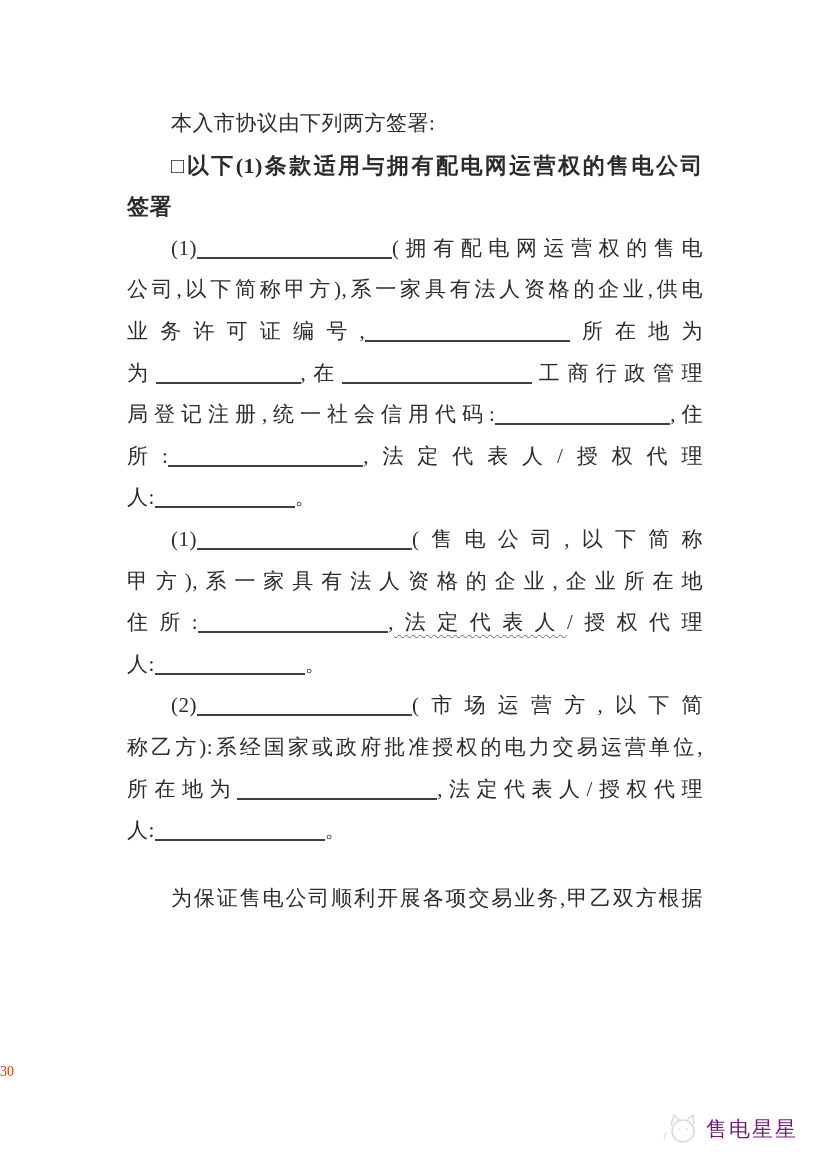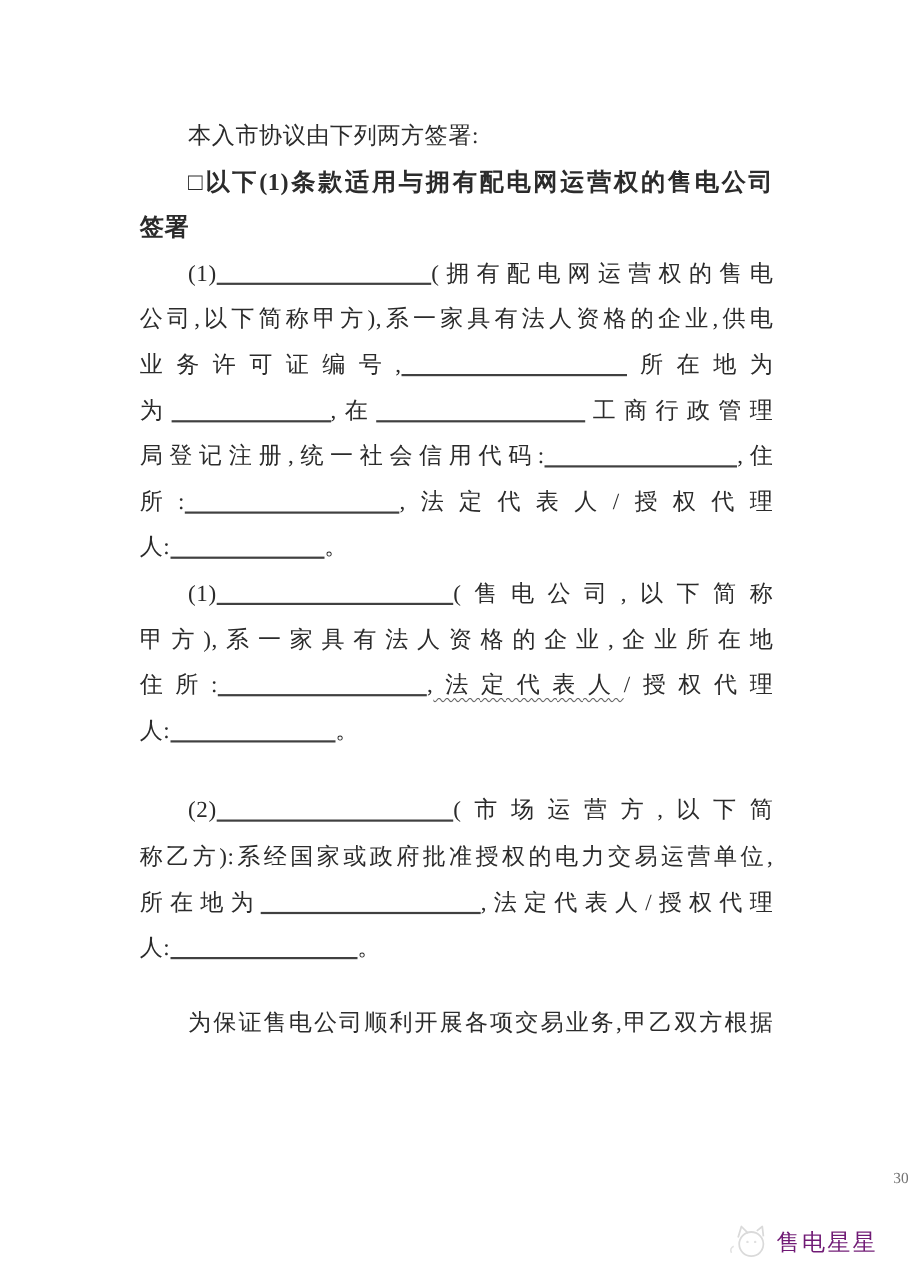--- a/index.html
+++ b/index.html
@@ -51,23 +51,23 @@
     text-decoration-style: wavy;
     text-decoration-color: #6a6a6a;
     text-decoration-thickness: 1px;
     text-underline-offset: 5px;
   }
   .page-number {
     position: absolute;
     left: 0;
     right: 0;
     top: 1064px;
-    text-align: right;
+    text-align: left;
     font-size: 14px;
-    color: #737373;
+    color: #c2410c;
     font-family: "Liberation Serif", "DejaVu Serif", serif;
   }
   .watermark {
     position: absolute;
     right: 28px;
     bottom: 22px;
     display: flex;
     align-items: center;
     gap: 5px;
     color: #701a75;
@@ -93,21 +93,21 @@
       <div class="line justify"><span>公司,以下简称甲方),系一家具有法人资格的企业,供电</span></div>
       <div class="line justify"><span>业务许可证编号,</span><span class="blank" style="width: 205px;"></span><span>所在地为</span></div>
       <div class="line justify"><span>为</span><span class="blank" style="width: 145px;"></span><span>,在</span><span class="blank" style="width: 190px;"></span><span>工商行政管理</span></div>
       <div class="line justify"><span>局登记注册,统一社会信用代码:</span><span class="blank" style="width: 175px;"></span><span>,住</span></div>
       <div class="line justify"><span>所:</span><span class="blank" style="width: 195px;"></span><span>,法定代表人/授权代理</span></div>
       <div class="line"><span>人:</span><span class="blank" style="width: 140px;"></span><span>。</span></div>
       <div class="line justify indent"><span>(1)</span><span class="blank" style="width: 215px;"></span><span>(售电公司,以下简称</span></div>
       <div class="line justify"><span>甲方),系一家具有法人资格的企业,企业所在地</span></div>
       <div class="line justify"><span>住所:</span><span class="blank" style="width: 190px;"></span><span>,</span><span class="wavy">法定代表人</span><span>/授权代理</span></div>
       <div class="line"><span>人:</span><span class="blank" style="width: 150px;"></span><span>。</span></div>
-      <div class="line justify indent" style="margin-top: 31px;"><span>(2)</span><span class="blank" style="width: 215px;"></span><span>(市场运营方,以下简</span></div>
+      <div class="line justify indent" style=""><span>(2)</span><span class="blank" style="width: 215px;"></span><span>(市场运营方,以下简</span></div>
       <div class="line justify"><span>称乙方):系经国家或政府批准授权的电力交易运营单位,</span></div>
       <div class="line justify"><span>所在地为</span><span class="blank" style="width: 200px;"></span><span>,法定代表人/授权代理</span></div>
       <div class="line"><span>人:</span><span class="blank" style="width: 170px;"></span><span>。</span></div>
       <div class="line justify indent" style="margin-top: 26px;"><span>为保证售电公司顺利开展各项交易业务,甲乙双方根据</span></div>
     </div>
 
   <div class="page-number">30</div>
 
   <div class="watermark">
     <span>

